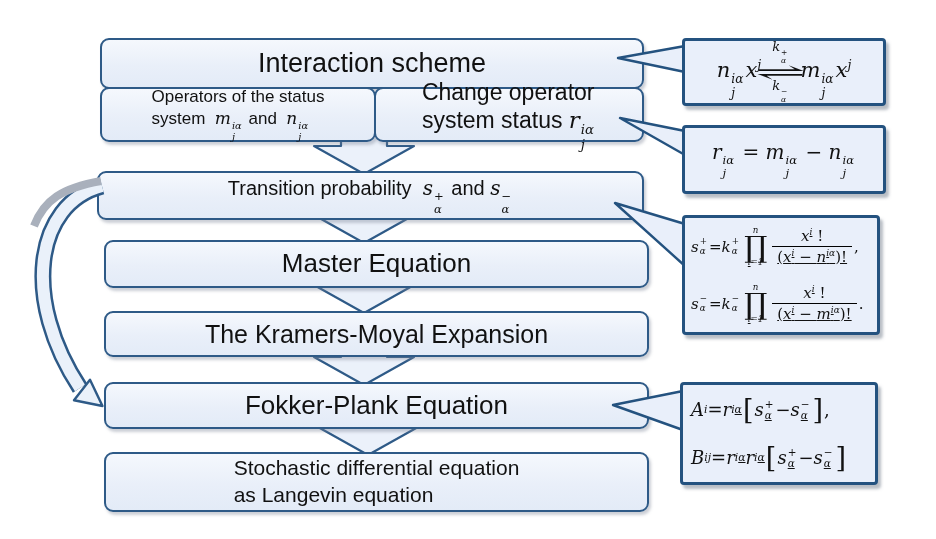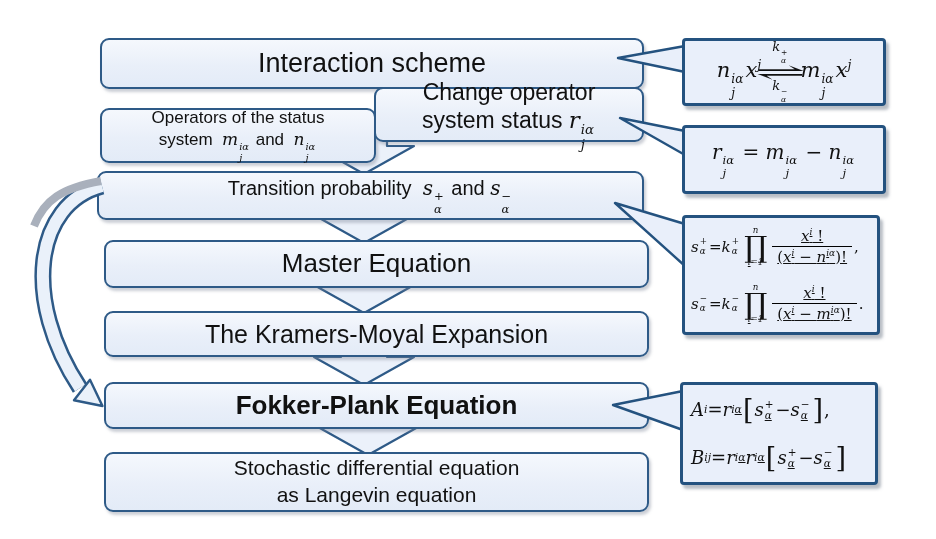--- a/index.html
+++ b/index.html
@@ -4,21 +4,21 @@
 <style>
   html,body{margin:0;padding:0;background:#fff;}
   .canvas{position:relative;width:936px;height:539px;background:#fff;overflow:hidden;
           font-family:"Liberation Sans",sans-serif;color:#111;}
   svg.layer{position:absolute;left:0;top:0;pointer-events:none;}
   .layerA{z-index:0;}
   .layerB{z-index:2;}
   .fbox{position:absolute;z-index:1;border:2.2px solid #2e5a87;border-radius:9px;
         background:linear-gradient(180deg,#f5f8fd 0%,#e9eff9 55%,#e3ebf7 100%);
         box-shadow:2px 3px 3px rgba(120,130,148,.38);
-        display:flex;align-items:center;justify-content:center;text-align:center;line-height:1.22;}
+        display:flex;align-items:center;justify-content:center;line-height:1.22;}
   .callout{position:absolute;z-index:3;border:3px solid #24527f;border-radius:4px;
         background:#e9effa;box-shadow:3px 4px 3px rgba(115,125,140,.5);
         font-family:"DejaVu Serif",serif;display:flex;flex-direction:column;
         align-items:center;justify-content:center;}
   .mf{font-family:"DejaVu Serif",serif;}
   
   .ts{display:inline-flex;flex-direction:column;align-items:flex-start;font-size:.58em;
       line-height:1;vertical-align:-0.48em;font-style:italic;margin:0 2px 0 1px;}
   .ts .u,.ts .d{display:block;}
   .ts .d{margin-top:1px;}
@@ -28,21 +28,21 @@
        line-height:1;margin:0 10px;}
   .rxn .rl{font-size:.62em;line-height:1;}
   .rxn .ra{display:inline-block;font-size:1.1em;line-height:.62;transform:scaleX(2.6);}
   
   .pr{display:inline-flex;flex-direction:column;align-items:center;vertical-align:middle;
       line-height:1;margin:0 3px;}
   .pr .pl{font-size:.58em;line-height:1;font-style:italic;}
   .pr .ps{font-size:1.95em;line-height:.82;font-style:normal;}
   
   .fr{display:inline-flex;flex-direction:column;align-items:center;vertical-align:middle;margin:0 2px;}
-  .fr .nu{display:block;padding:0 5px 1px 5px;text-decoration:underline;}
+  .fr .nu{display:block;padding:0 5px 1px 5px;}
   .fr .de{display:block;border-top:1.2px solid #000;padding:1px 5px 0 5px;text-decoration:underline;}
   .bk{font-size:1.5em;font-style:normal;vertical-align:-0.14em;font-weight:300;padding:0 1px;}
   .frow{display:flex;align-items:center;}
 </style>
 </head>
 <body>
 
 <div class="canvas">
 
   <svg class="layer layerA" width="936" height="539">
@@ -52,21 +52,21 @@
       <path transform="translate(314,265)" d="M27 0 H73 V20 H100 L50 48 L0 20 H27 Z"></path>
       <path transform="translate(314,337)" d="M27 0 H73 V20 H100 L50 48 L0 20 H27 Z"></path>
       <path transform="translate(318,407)" d="M27 0 H73 V20 H100 L50 48 L0 20 H27 Z"></path>
     </g>
   </svg>
 
   <div class="fbox" style="left:100px;top:38px;width:540px;height:47px;font-size:27px;">
     <span>Interaction scheme</span>
   </div>
 
-  <div class="fbox" style="left:100px;top:87px;width:272px;height:51px;font-size:17px;margin-top:21px;">
+  <div class="fbox" style="left:100px;top:87px;width:272px;height:51px;font-size:17px;">
     <span>Operators of the status<br>system&nbsp; <span class="mf"><i>m</i><span class="ts">
             <span class="u">iα</span>
             <span class="d">j</span>
           </span></span> and&nbsp; <span class="mf"><i>n</i><span class="ts">
             <span class="u">iα</span>
             <span class="d">j</span>
           </span></span></span>
   </div>
 
   <div class="fbox" style="left:374px;top:87px;width:266px;height:51px;font-size:23px;">
@@ -87,21 +87,21 @@
   </div>
 
   <div class="fbox" style="left:104px;top:311px;width:541px;height:42px;font-size:25px;">
     <span>The Kramers-Moyal Expansion</span>
   </div>
 
   <div class="fbox" style="left:104px;top:240px;width:541px;height:44px;font-size:26px;">
     <span>Master Equation</span>
   </div>
 
-  <div class="fbox" style="left:104px;top:382px;width:541px;height:43px;font-size:26px;font-weight:bold;">
+  <div class="fbox" style="left:104px;top:382px;width:541px;height:43px;font-size:26px;">
     <span>Fokker-Plank Equation</span>
   </div>
 
   <div class="fbox" style="left:104px;top:452px;width:541px;height:56px;font-size:21px;line-height:1.28;">
     <span>Stochastic differential equation<br>as Langevin equation</span>
   </div>
 
   <svg class="layer layerB" width="936" height="539">
     <g fill="#e9effa" stroke="#24527f" stroke-width="2.4" stroke-linejoin="round">
       <polygon points="685,46 685,72 618,58"></polygon>

